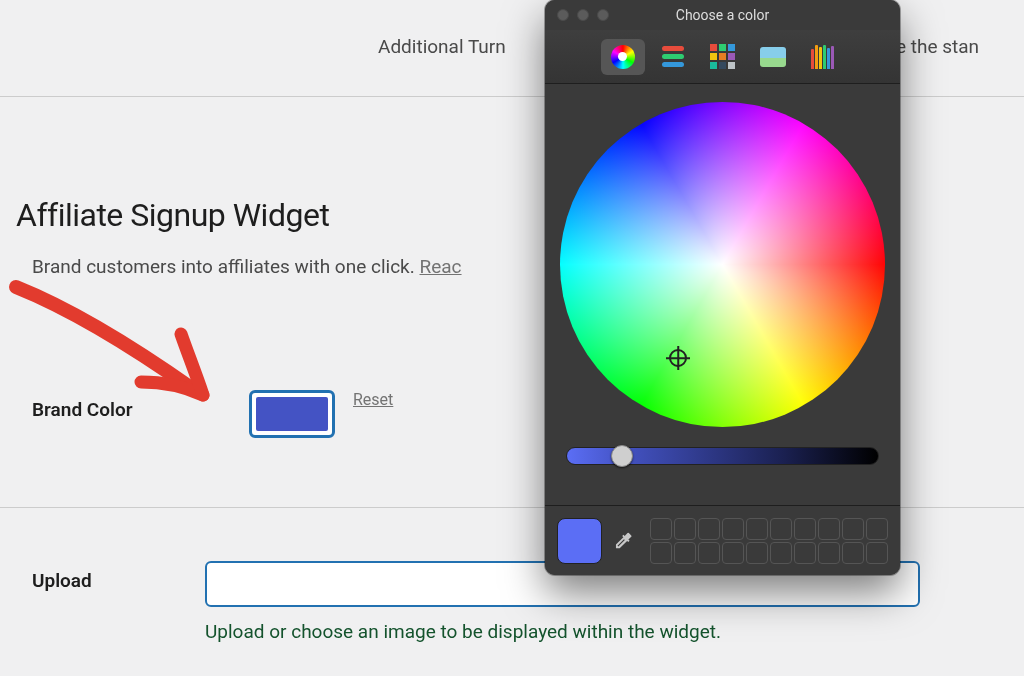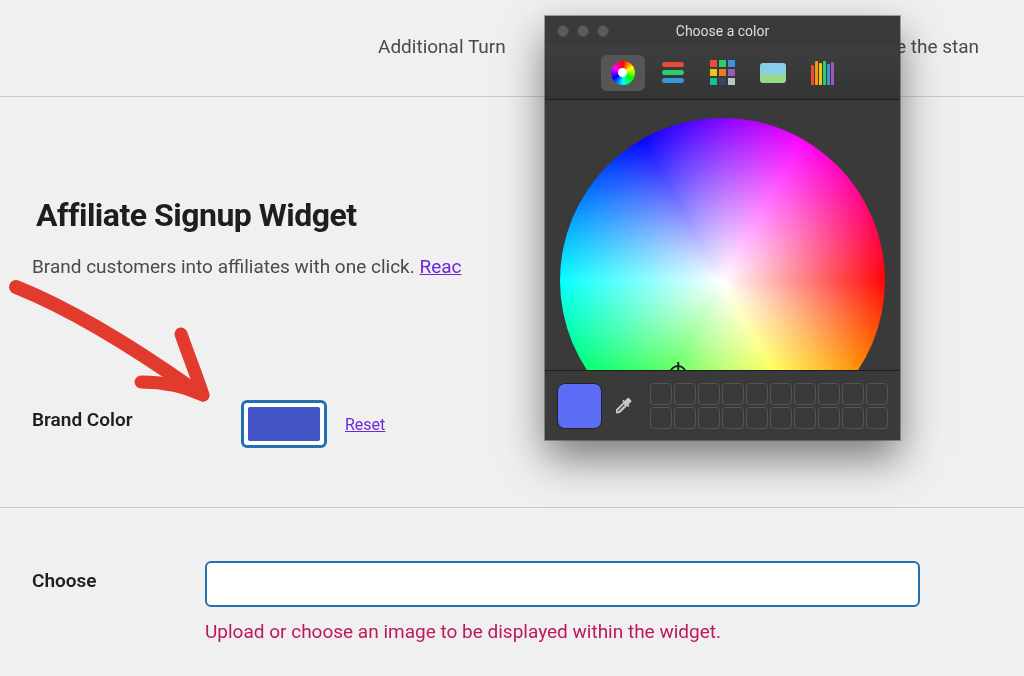--- a/index.html
+++ b/index.html
@@ -31,55 +31,55 @@
       height: 1px;
       background: #ccc;
       width: 1024px;
     }
     .divider-1 { top: 96px; }
     .divider-2 { top: 507px; }
 
     .section-heading {
       position: absolute;
       top: 196px;
-      left: 36px;
+      left: 16px;
       font-size: 32px;
-      font-weight: 700;
+      font-weight: 400;
       letter-spacing: -0.5px;
     }
 
     .section-desc {
       position: absolute;
       top: 255px;
       left: 32px;
       font-size: 19px;
       color: #4a4a4a;
     }
     .link {
-      color: #6d28d9;
+      color: #737373;
       text-decoration: underline;
       cursor: pointer;
     }
 
     .field-row {
       position: absolute;
       left: 32px;
       display: flex;
       align-items: flex-start;
     }
     .field-label {
       font-size: 19px;
       font-weight: 600;
       width: 173px;
       padding-top: 8px;
     }
 
-    .brandcolor-row { top: 400px; gap: 36px; }
+    .brandcolor-row { top: 390px; }
     .brandcolor-controls { display: flex; flex-direction: column; gap: 12px; }
-    .brandcolor-line1 { display: flex; align-items: center; gap: 18px; }
+    .brandcolor-line1 { display: flex; gap: 18px; margin-left: 44px; }
 
     .color-swatch-btn {
       border: 3px solid #2271b1;
       border-radius: 6px;
       padding: 4px;
       background: #fff;
       cursor: pointer;
     }
     .color-swatch {
       width: 72px;
@@ -96,41 +96,41 @@
     .image-row { top: 561px; }
     .image-input {
       width: 715px;
       height: 46px;
       border: 2px solid #2271b1;
       border-radius: 6px;
       background: #fff;
       font-size: 18px;
       padding: 6px 10px;
     }
-    .image-help { position: absolute; top: 620px; left: 205px; font-size: 19px; color: #be185d;}
+    .image-help { position: absolute; top: 620px; left: 205px; font-size: 19px; color: #14532d;}
 
     
     .arrow-ann {
       position: absolute;
       top: 272px;
       left: 6px;
       width: 230px;
       height: 140px;
       pointer-events: none;
     }
 
     
     .colorpicker {
       position: absolute;
-      top: 16px;
+      top: 0;
       left: 545px;
       width: 355px;
-      height: 424px;
+      height: 575px;
       background: #3a3a3a;
-      border-radius: 0;
+      border-radius: 10px;
       box-shadow: 0 18px 40px rgba(0,0,0,.5), 0 0 0 1px rgba(0,0,0,.3);
       overflow: hidden;
     }
     .cp-titlebar {
       height: 30px;
       background: #3a3a3a;
       display: flex;
       align-items: center;
       position: relative;
     }
@@ -260,21 +260,21 @@
           <div class="color-swatch"></div>
         </div>
         <a class="link">Reset</a>
       </div>
     </div>
   </div>
 
   <div class="divider divider-2"></div>
 
   <div class="field-row image-row">
-    <div class="field-label">Choose</div>
+    <div class="field-label">Upload</div>
     <input class="image-input" type="text" style="">
   </div>
   <div class="image-help">Upload or choose an image to be displayed within the widget.</div>
 
   <div class="colorpicker">
     <div class="cp-titlebar">
       <div class="traffic-lights">
         <div class="tl"></div>
         <div class="tl"></div>
         <div class="tl"></div>

